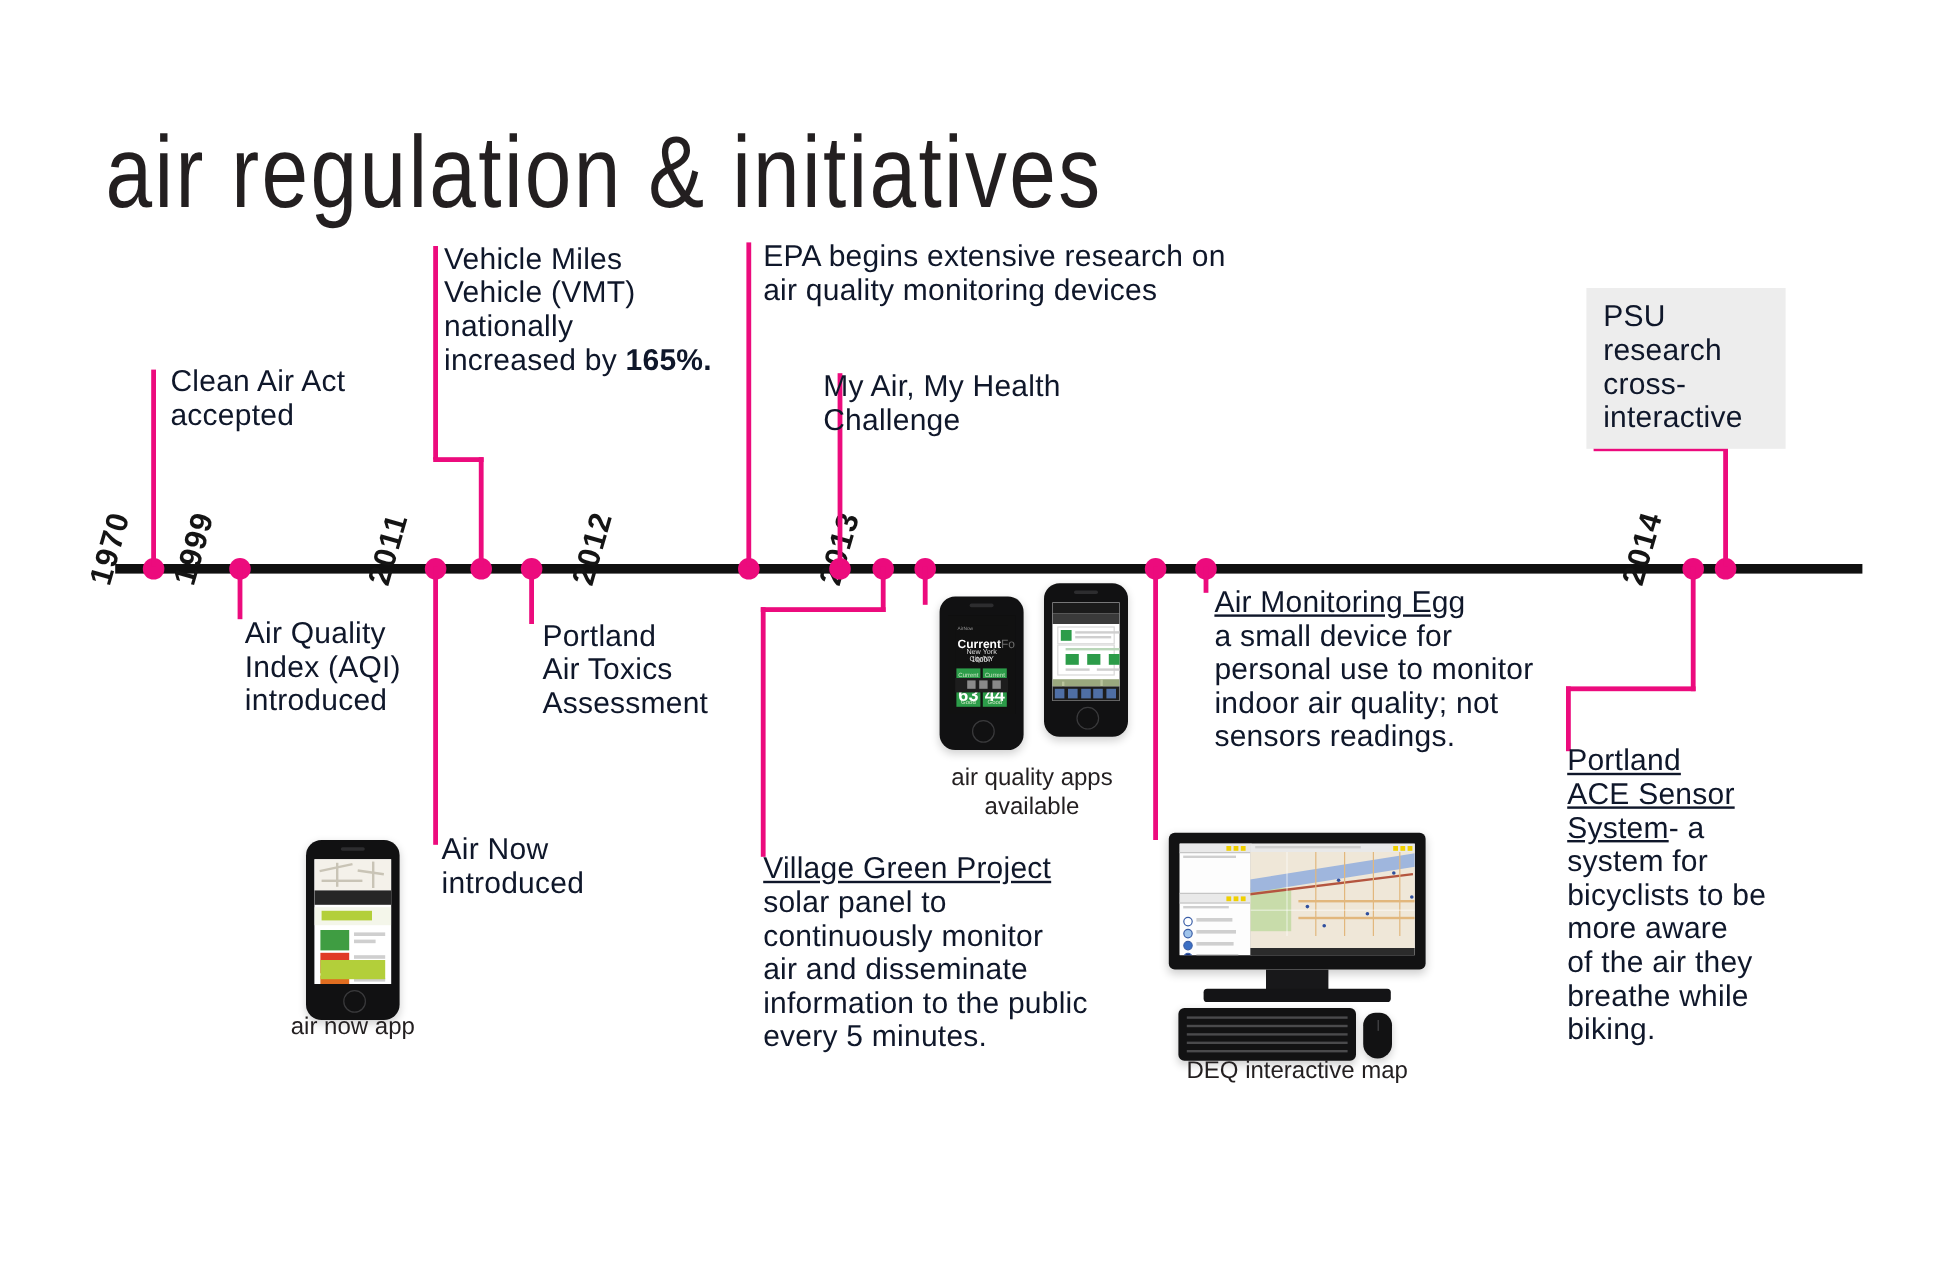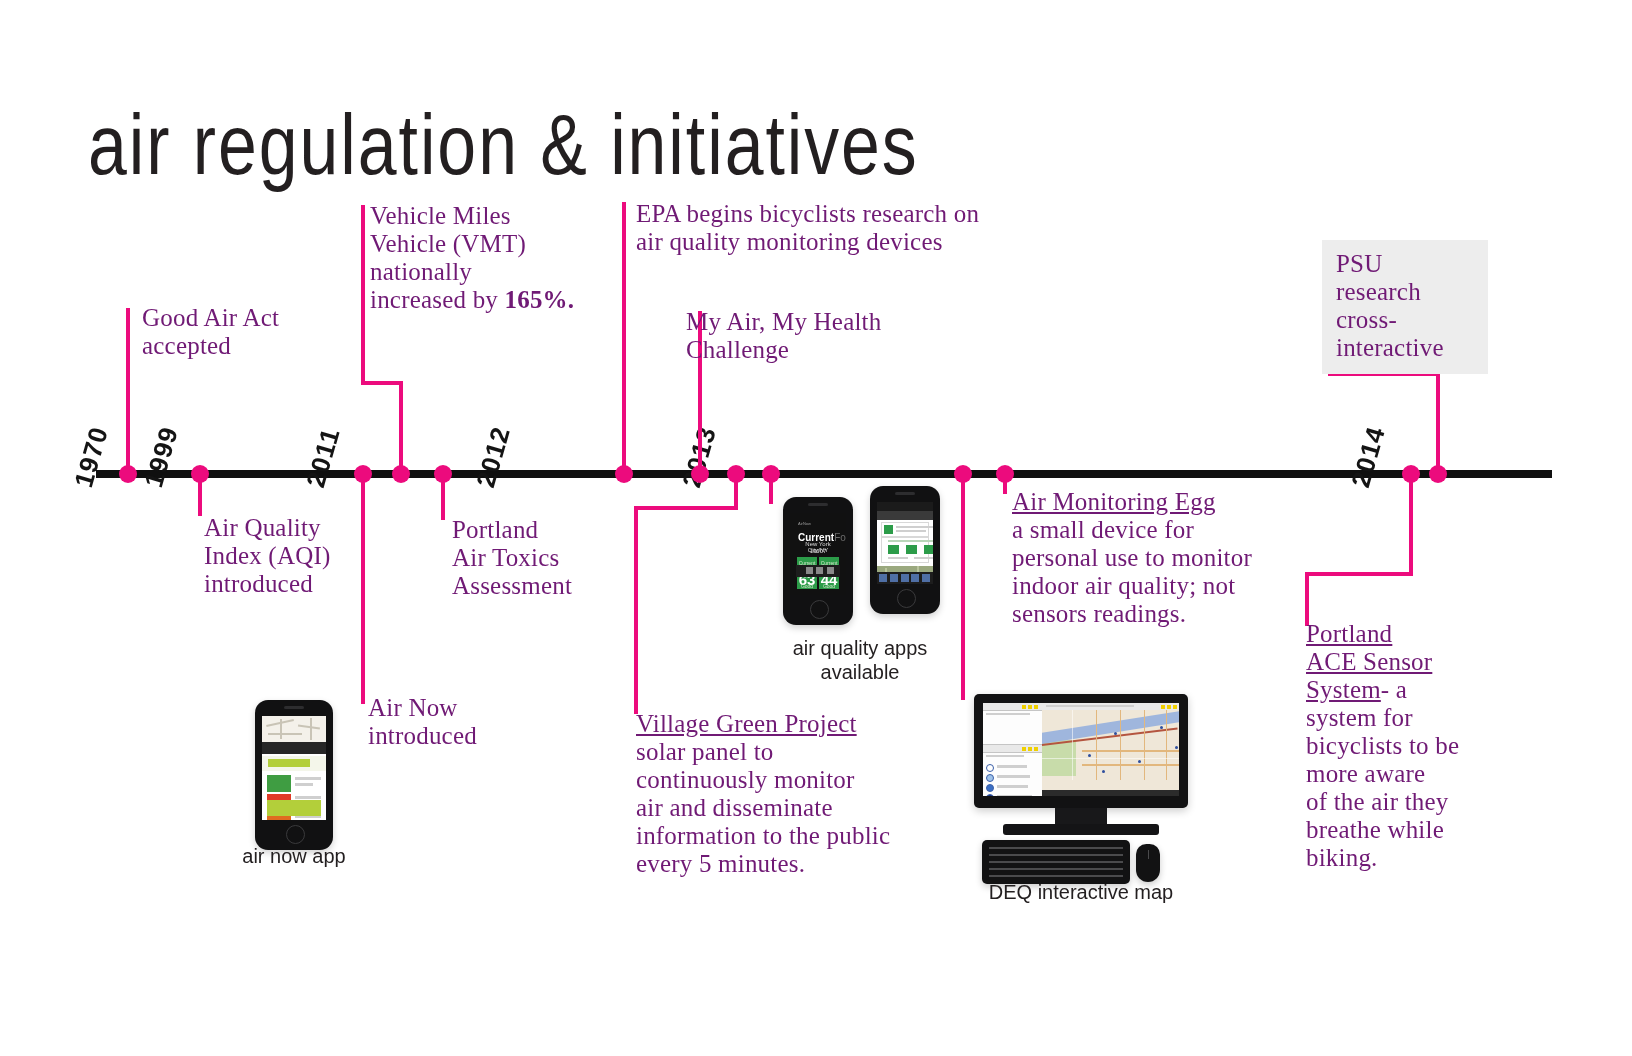--- a/index.html
+++ b/index.html
@@ -53,25 +53,25 @@
     white-space:nowrap;
   }
 
   
   .stem{position:absolute;background:#ec0b7d;width:4px;}
   .hbar{position:absolute;background:#ec0b7d;height:4px;}
 
   
   .note{
     position:absolute;
-    font-family:Liberation Serif, serif;
+    font-family:Liberation Sans, sans-serif;
     font-weight:300;
     font-size:25px;
     line-height:28px;
-    color:#701a75;
+    color:#0f172a;
     letter-spacing:0.2px;
   }
   .note b{font-weight:bold;}
   .note .ul{text-decoration:underline;}
   .caption{
     position:absolute;
     font-family:"Liberation Sans", sans-serif;
     font-weight:300;
     font-size:20px;
     line-height:24px;
@@ -226,21 +226,21 @@
 
   <div class="stem" style="left:1409px; top:472px; height:104px;"></div>
   <div class="hbar" style="left:1305px; top:572px; width:108px;"></div>
   <div class="stem" style="left:1305px; top:572px; height:54px;"></div>
 
   <div class="stem" style="left:1436px; top:372px; height:100px;"></div>
   <div class="hbar" style="left:1328px; top:372px; width:112px;"></div>
   <div class="stem" style="left:1328px; top:246px; height:128px;"></div>
 
   <div class="note" style="left:142px; top:304px;">
-    <div>Good Air Act</div>
+    <div>Clean Air Act</div>
     <div>accepted</div>
   </div>
 
   <div class="note" style="left:204px; top:514px;">
     <div>Air Quality</div>
     <div>Index (AQI)</div>
     <div>introduced</div>
   </div>
 
   <div class="note" style="left:370px; top:202px;">
@@ -257,21 +257,21 @@
     <div>introduced</div>
   </div>
 
   <div class="note" style="left:452px; top:516px;">
     <div>Portland</div>
     <div>Air Toxics</div>
     <div>Assessment</div>
   </div>
 
   <div class="note" style="left:636px; top:200px;">
-    <div>EPA begins bicyclists research on</div>
+    <div>EPA begins extensive research on</div>
     <div>air quality monitoring devices</div>
   </div>
 
   <div class="note" style="left:686px; top:308px;">
     <div>My Air, My Health</div>
     <div>Challenge</div>
   </div>
 
   <div class="note" style="left:636px; top:710px;">
     <div class="ul">Village Green Project</div>

